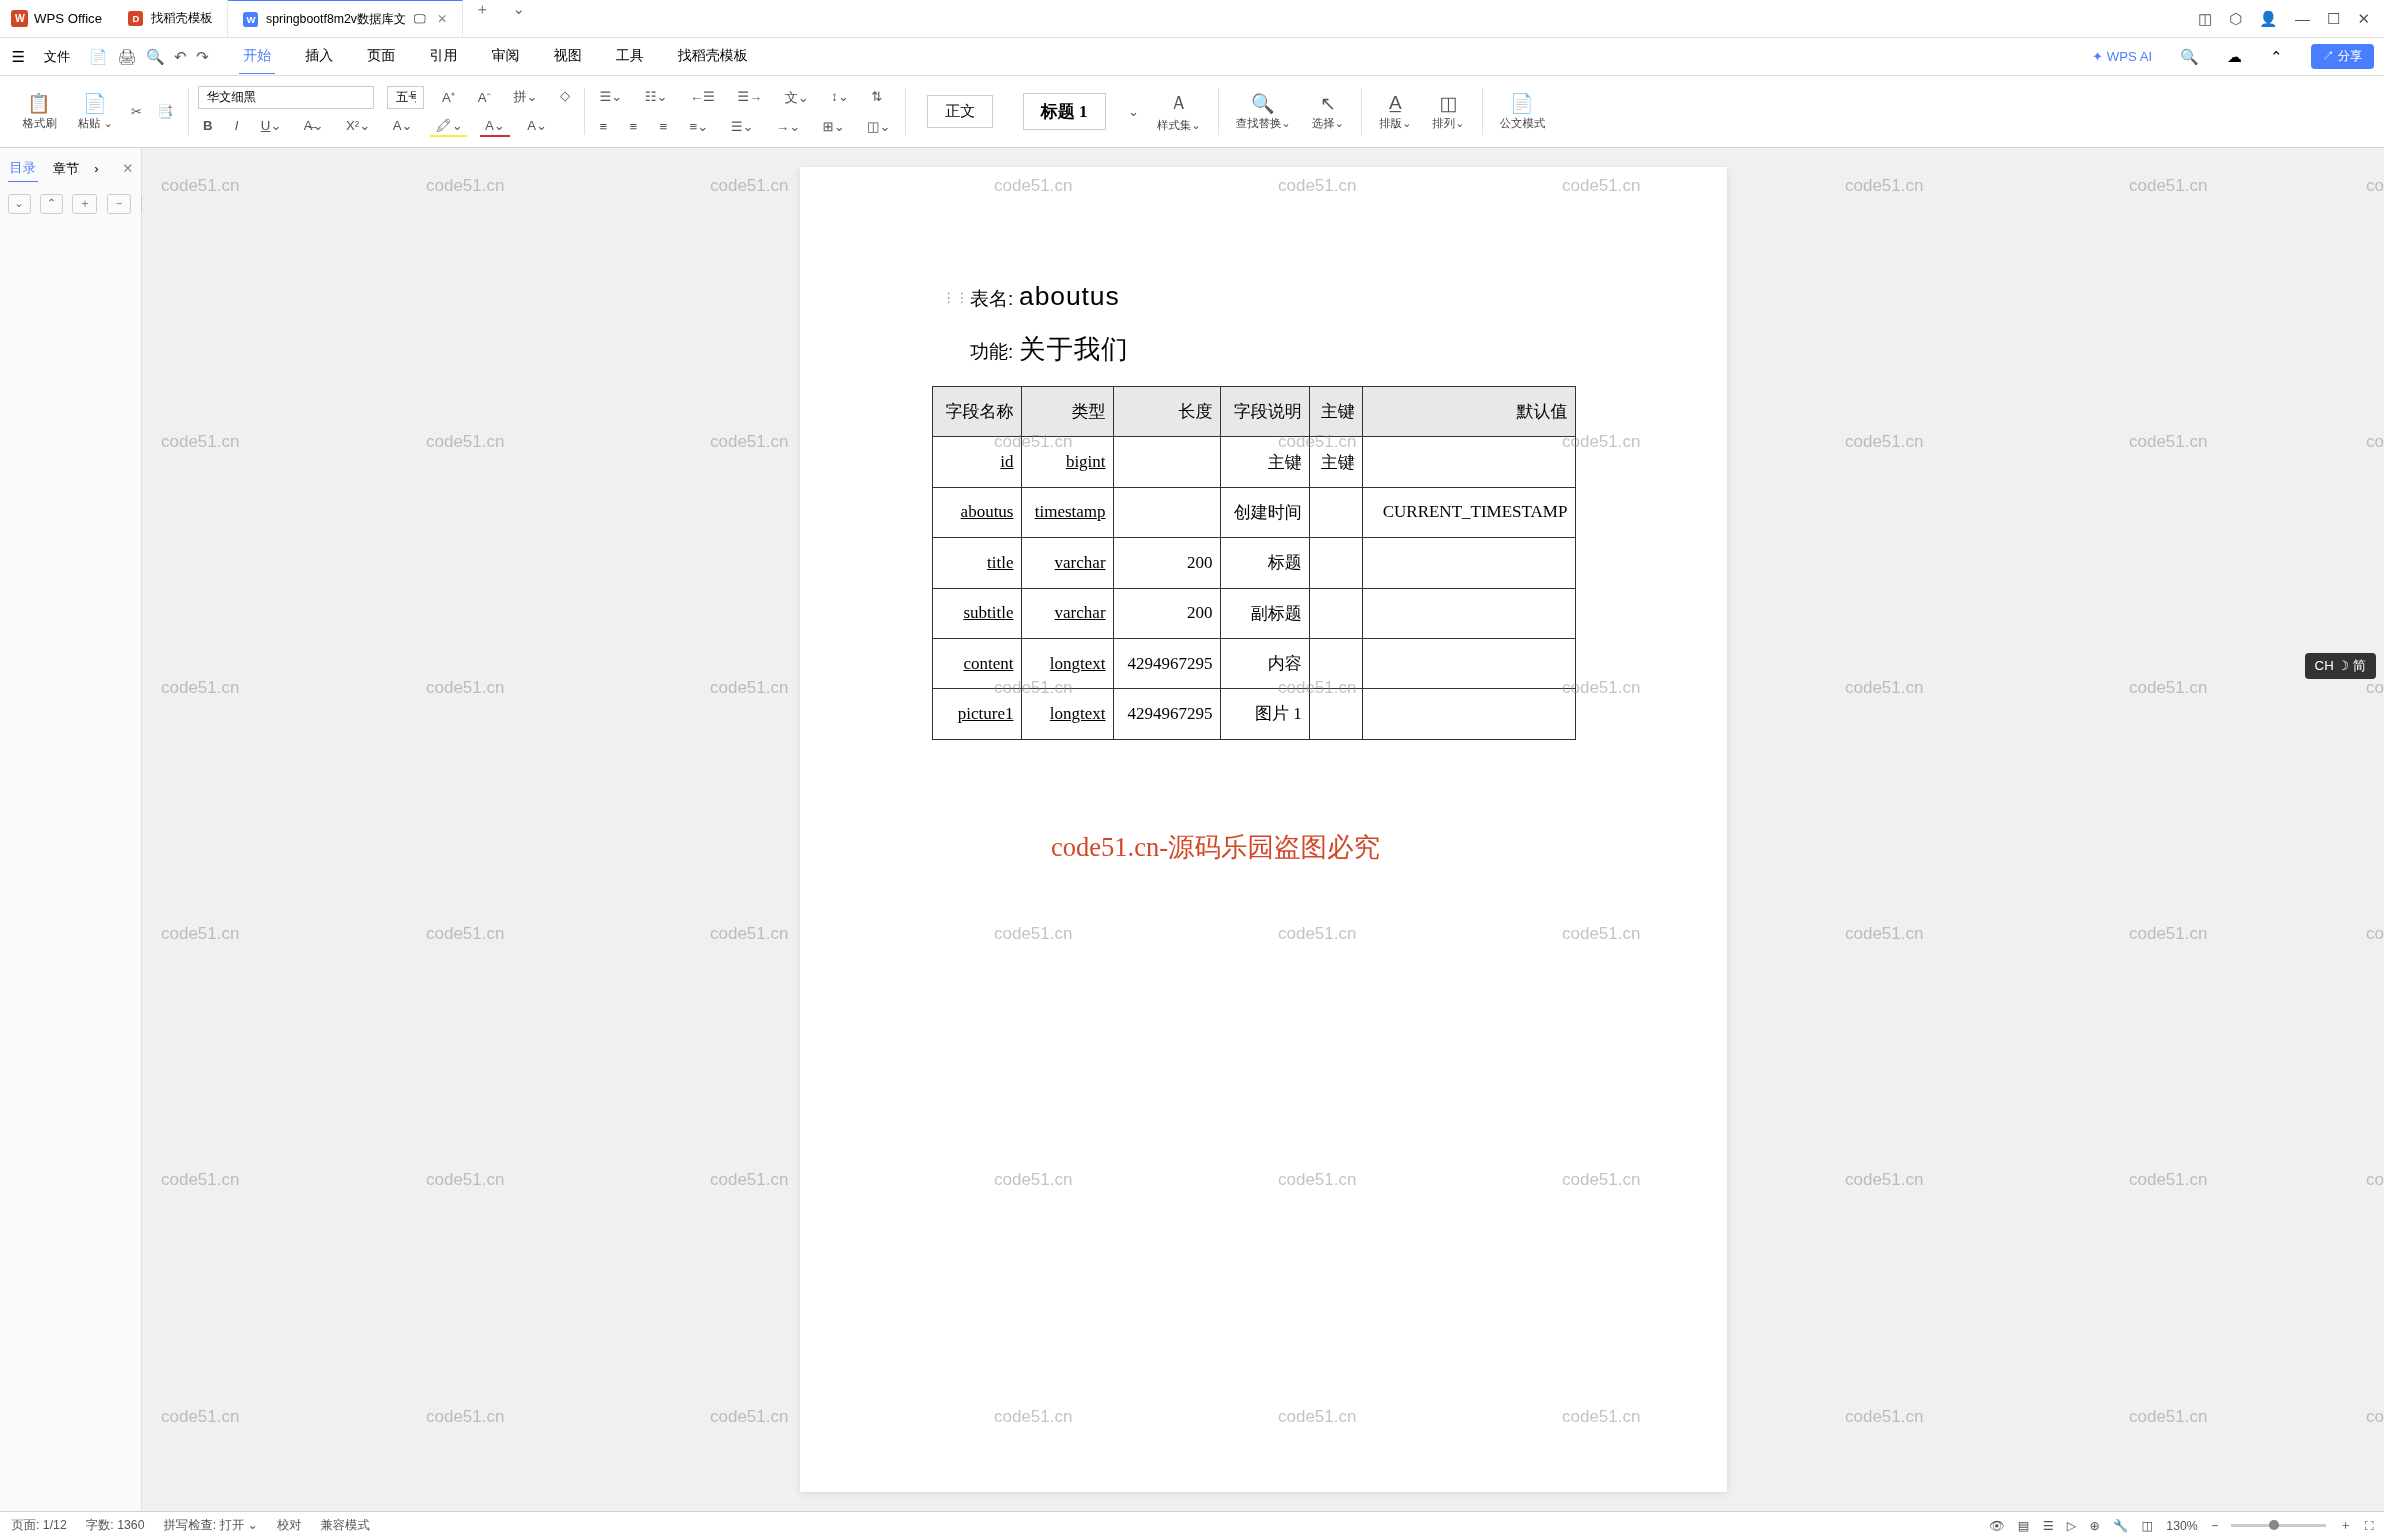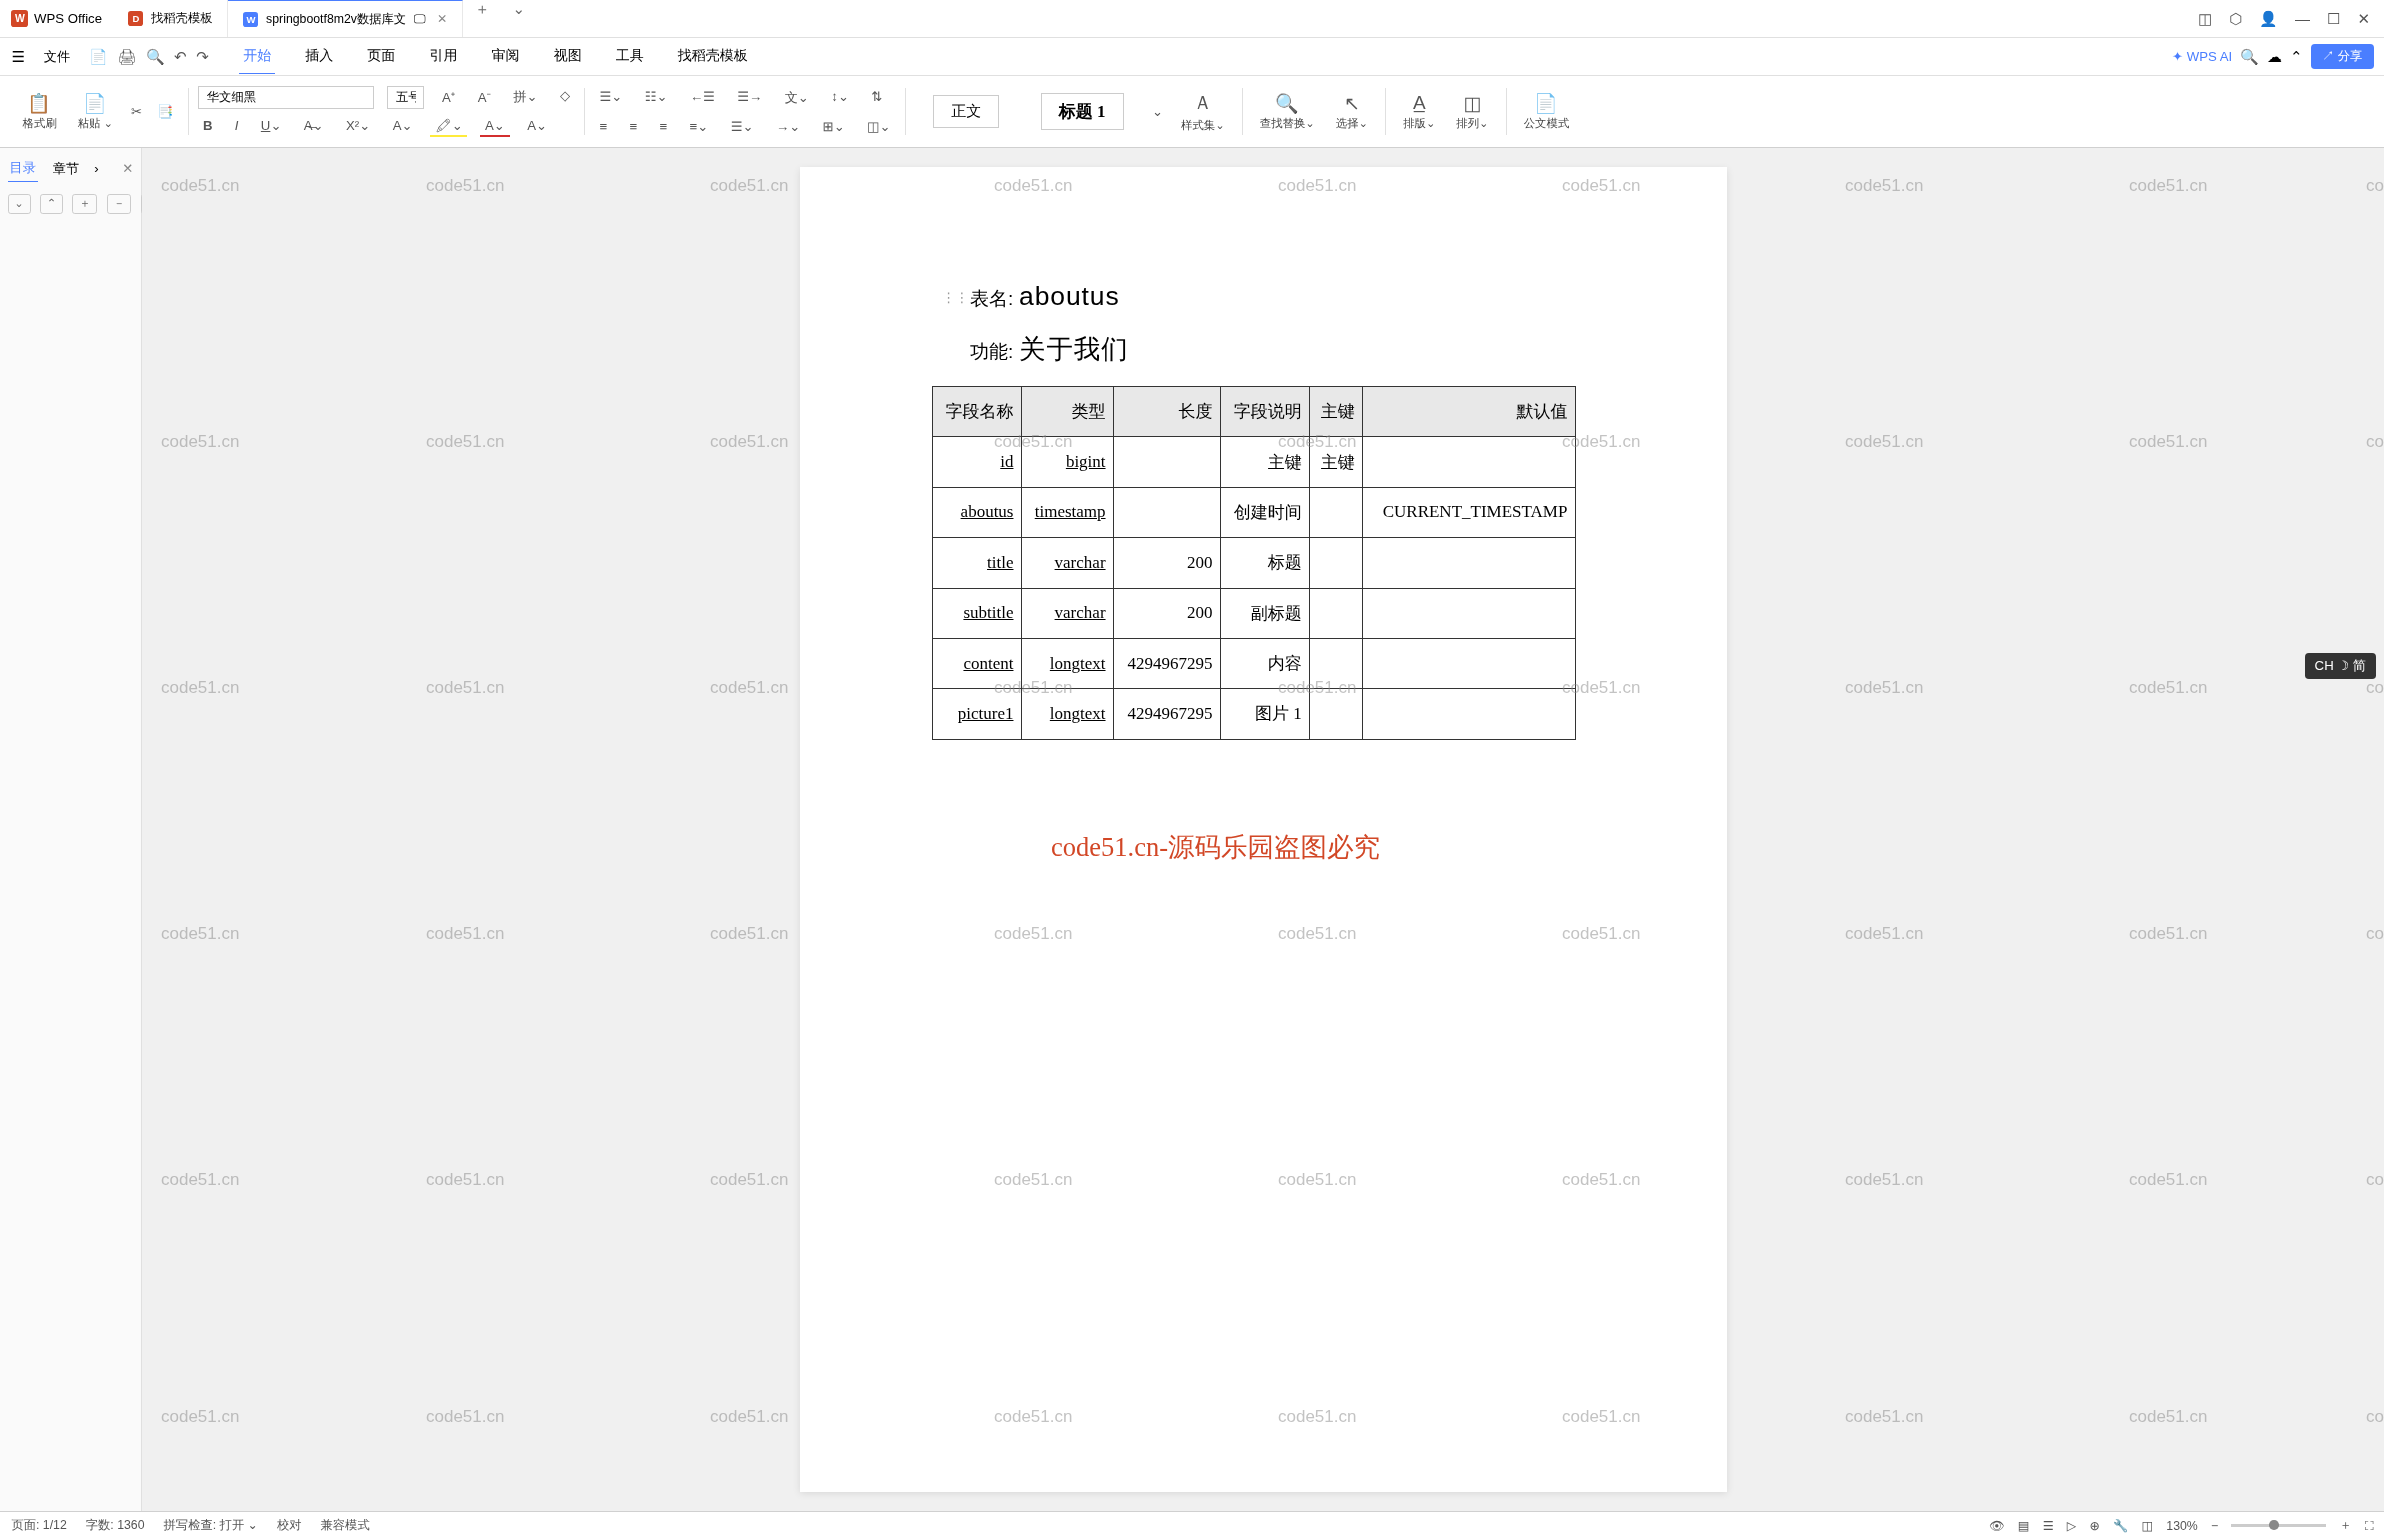--- a/index.html
+++ b/index.html
@@ -21,35 +21,35 @@
 .titlebar-right span { cursor: pointer; }
 
 
 .menubar { height: 38px; background: #fff; display: flex; align-items: center; padding: 0 11.4px; gap: 7.6px; border-bottom: 0.9px solid #e0e0e0; }
 .menu-left { display: flex; align-items: center; gap: 11.4px; }
 .menu-file { font-size: 13.2px; padding: 3.8px 7.6px; }
 .menu-qat { display: flex; gap: 9.5px; color: #555; }
 .menu-tabs { display: flex; gap: 26.5px; margin-left: 23px; }
 .menu-tab { font-size: 14px; padding: 7.6px 3.8px; cursor: pointer; }
 .menu-tab.active { color: #4a7eff; border-bottom: 1.9px solid #4a7eff; }
-.menu-right { margin-left: auto; display: flex; align-items: center; gap: 8px; justify-content: center; }
+.menu-right { margin-left: auto; display: flex; align-items: center; gap: 28px; justify-content: center; }
 .wps-ai { color: #4a7eff; font-size: 13.2px; font-weight: 500; }
 .share-btn { background: #4a7eff; color: #fff; padding: 3.8px 11.4px; border-radius: 3.8px; font-size: 12.3px; }
 
 
 .ribbon { height: 72px; background: #fff; display: flex; align-items: center; padding: 0 15px; gap: 5.7px; border-bottom: 0.9px solid #d0d0d0; }
 .ribbon-group { display: flex; flex-direction: column; align-items: center; gap: 1.9px; padding: 0 7.6px; }
 .ribbon-sep { width: 0.9px; height: 47px; background: #e0e0e0; margin: 0 3.8px; }
 .ribbon-icon { font-size: 19px; color: #555; }
 .ribbon-label { font-size: 11.4px; color: #444; }
 .font-select { border: 0.9px solid #ccc; padding: 2.8px 7.6px; font-size: 12.3px; min-width: 95px; background: #fff; }
 .size-select { border: 0.9px solid #ccc; padding: 2.8px 7.6px; font-size: 12.3px; width: 37px; background: #fff; }
 .ribbon-btn-row { display: flex; gap: 13px; }
 .ribbon-btn { padding: 2.8px 4.7px; font-size: 13.2px; color: #555; cursor: pointer; }
-.style-box { border: 0.9px solid #ccc; padding: 5.7px 17px; font-size: 15px; margin: 0 18px; cursor: pointer; }
+.style-box { border: 0.9px solid #ccc; padding: 5.7px 17px; font-size: 15px; margin: 0 12px; cursor: pointer; }
 .style-box.heading { font-family: serif; font-weight: bold; font-size: 17px; }
 
 
 .workspace { display: flex; height: calc(100% - 38px - 38px - 72px - 28px); }
 .sidebar { width: 142px; background: #fafafa; border-right: 0.9px solid #e0e0e0; padding: 7.6px; }
 .sidebar-tabs { display: flex; gap: 13.2px; align-items: center; font-size: 13.2px; }
 .sidebar-tab { padding: 3.8px 1.9px; cursor: pointer; }
 .sidebar-tab.active { color: #4a7eff; border-bottom: 1.9px solid #4a7eff; font-weight: 500; }
 .sidebar-close { margin-left: auto; color: #888; }
 .sidebar-tools { display: flex; gap: 9.5px; margin-top: 11.4px; color: #666; }

